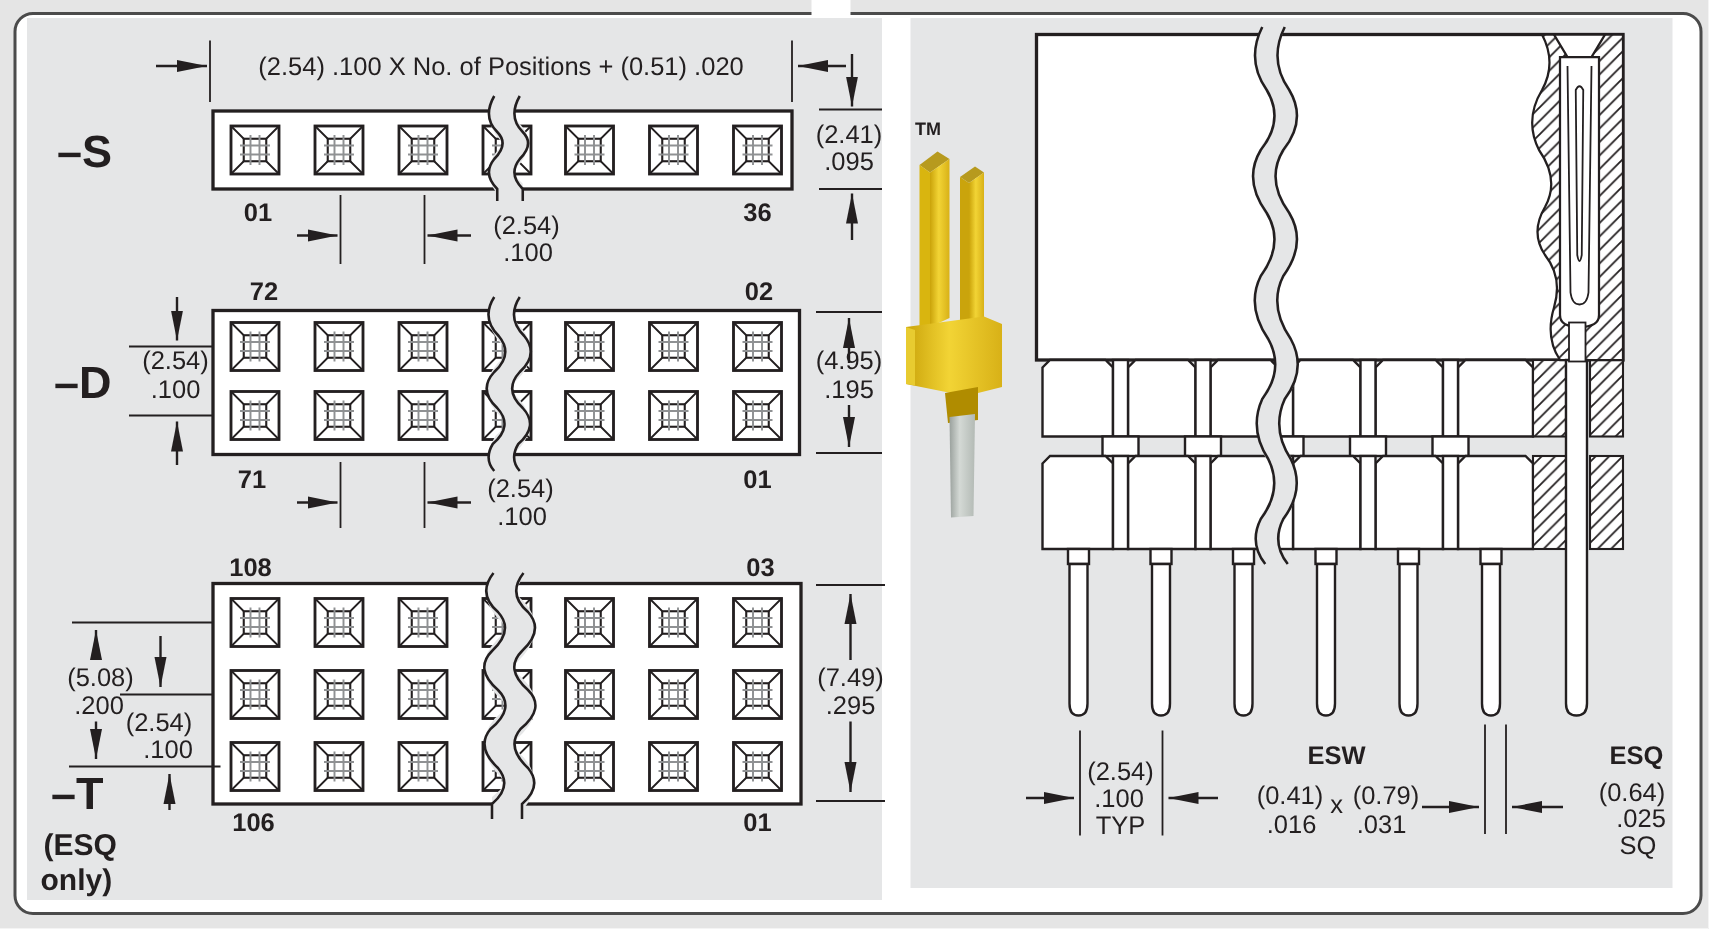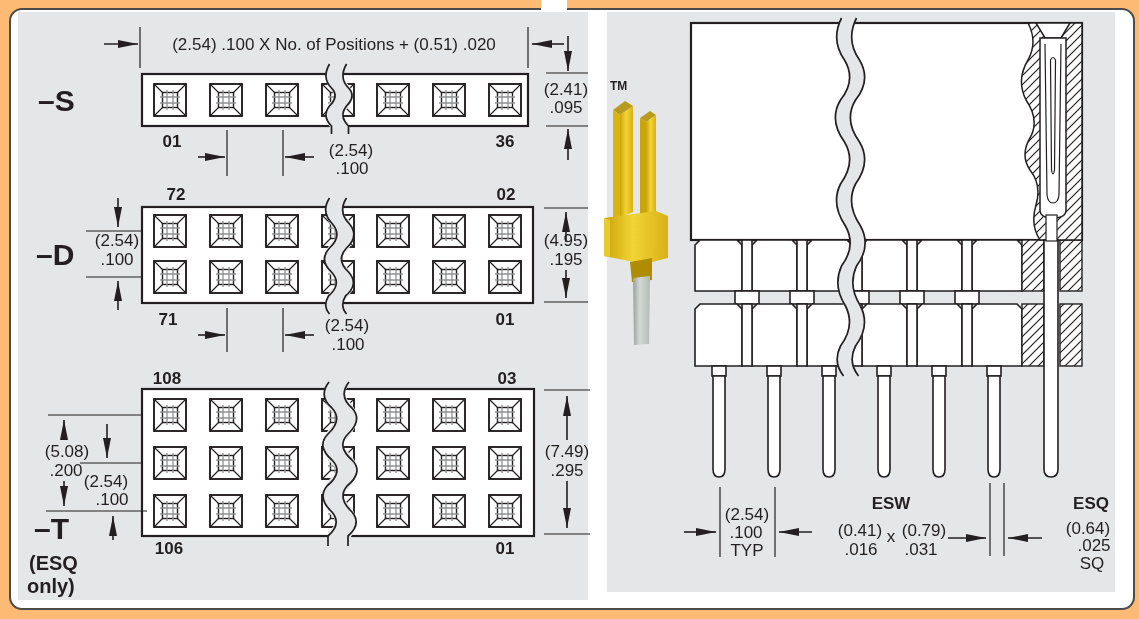--- a/index.html
+++ b/index.html
@@ -1,16 +1,16 @@
 <!DOCTYPE html>
 <html><head>
 <meta charset="utf-8">
 <style>
   html,body { margin:0; padding:0; background:#ffffff; }
-  .stage { position:relative; width:1139px; height:619px; background:#fdba74; overflow:hidden;
+  .stage { position:relative; width:1139px; height:619px; background:#e5e5e5; overflow:hidden;
            font-family:"Liberation Sans", sans-serif; }
   svg text { font-family:"Liberation Sans", sans-serif; fill:#231f20; }
   .t   { font-size:17px; text-anchor:middle; }
   .tb  { font-size:17px; font-weight:bold; text-anchor:middle; }
   .tl  { font-size:30px; font-weight:bold; text-anchor:start; }
   .ts  { font-size:20px; font-weight:bold; text-anchor:start; }
   .k   { stroke:#231f20; stroke-width:1.6; fill:none; }
   .k12 { stroke:#231f20; stroke-width:1.2; fill:none; }
   .kw  { fill:#ffffff; stroke:#231f20; stroke-width:1.6; }
   .kt  { fill:#ffffff; stroke:#231f20; stroke-width:2.2; }

